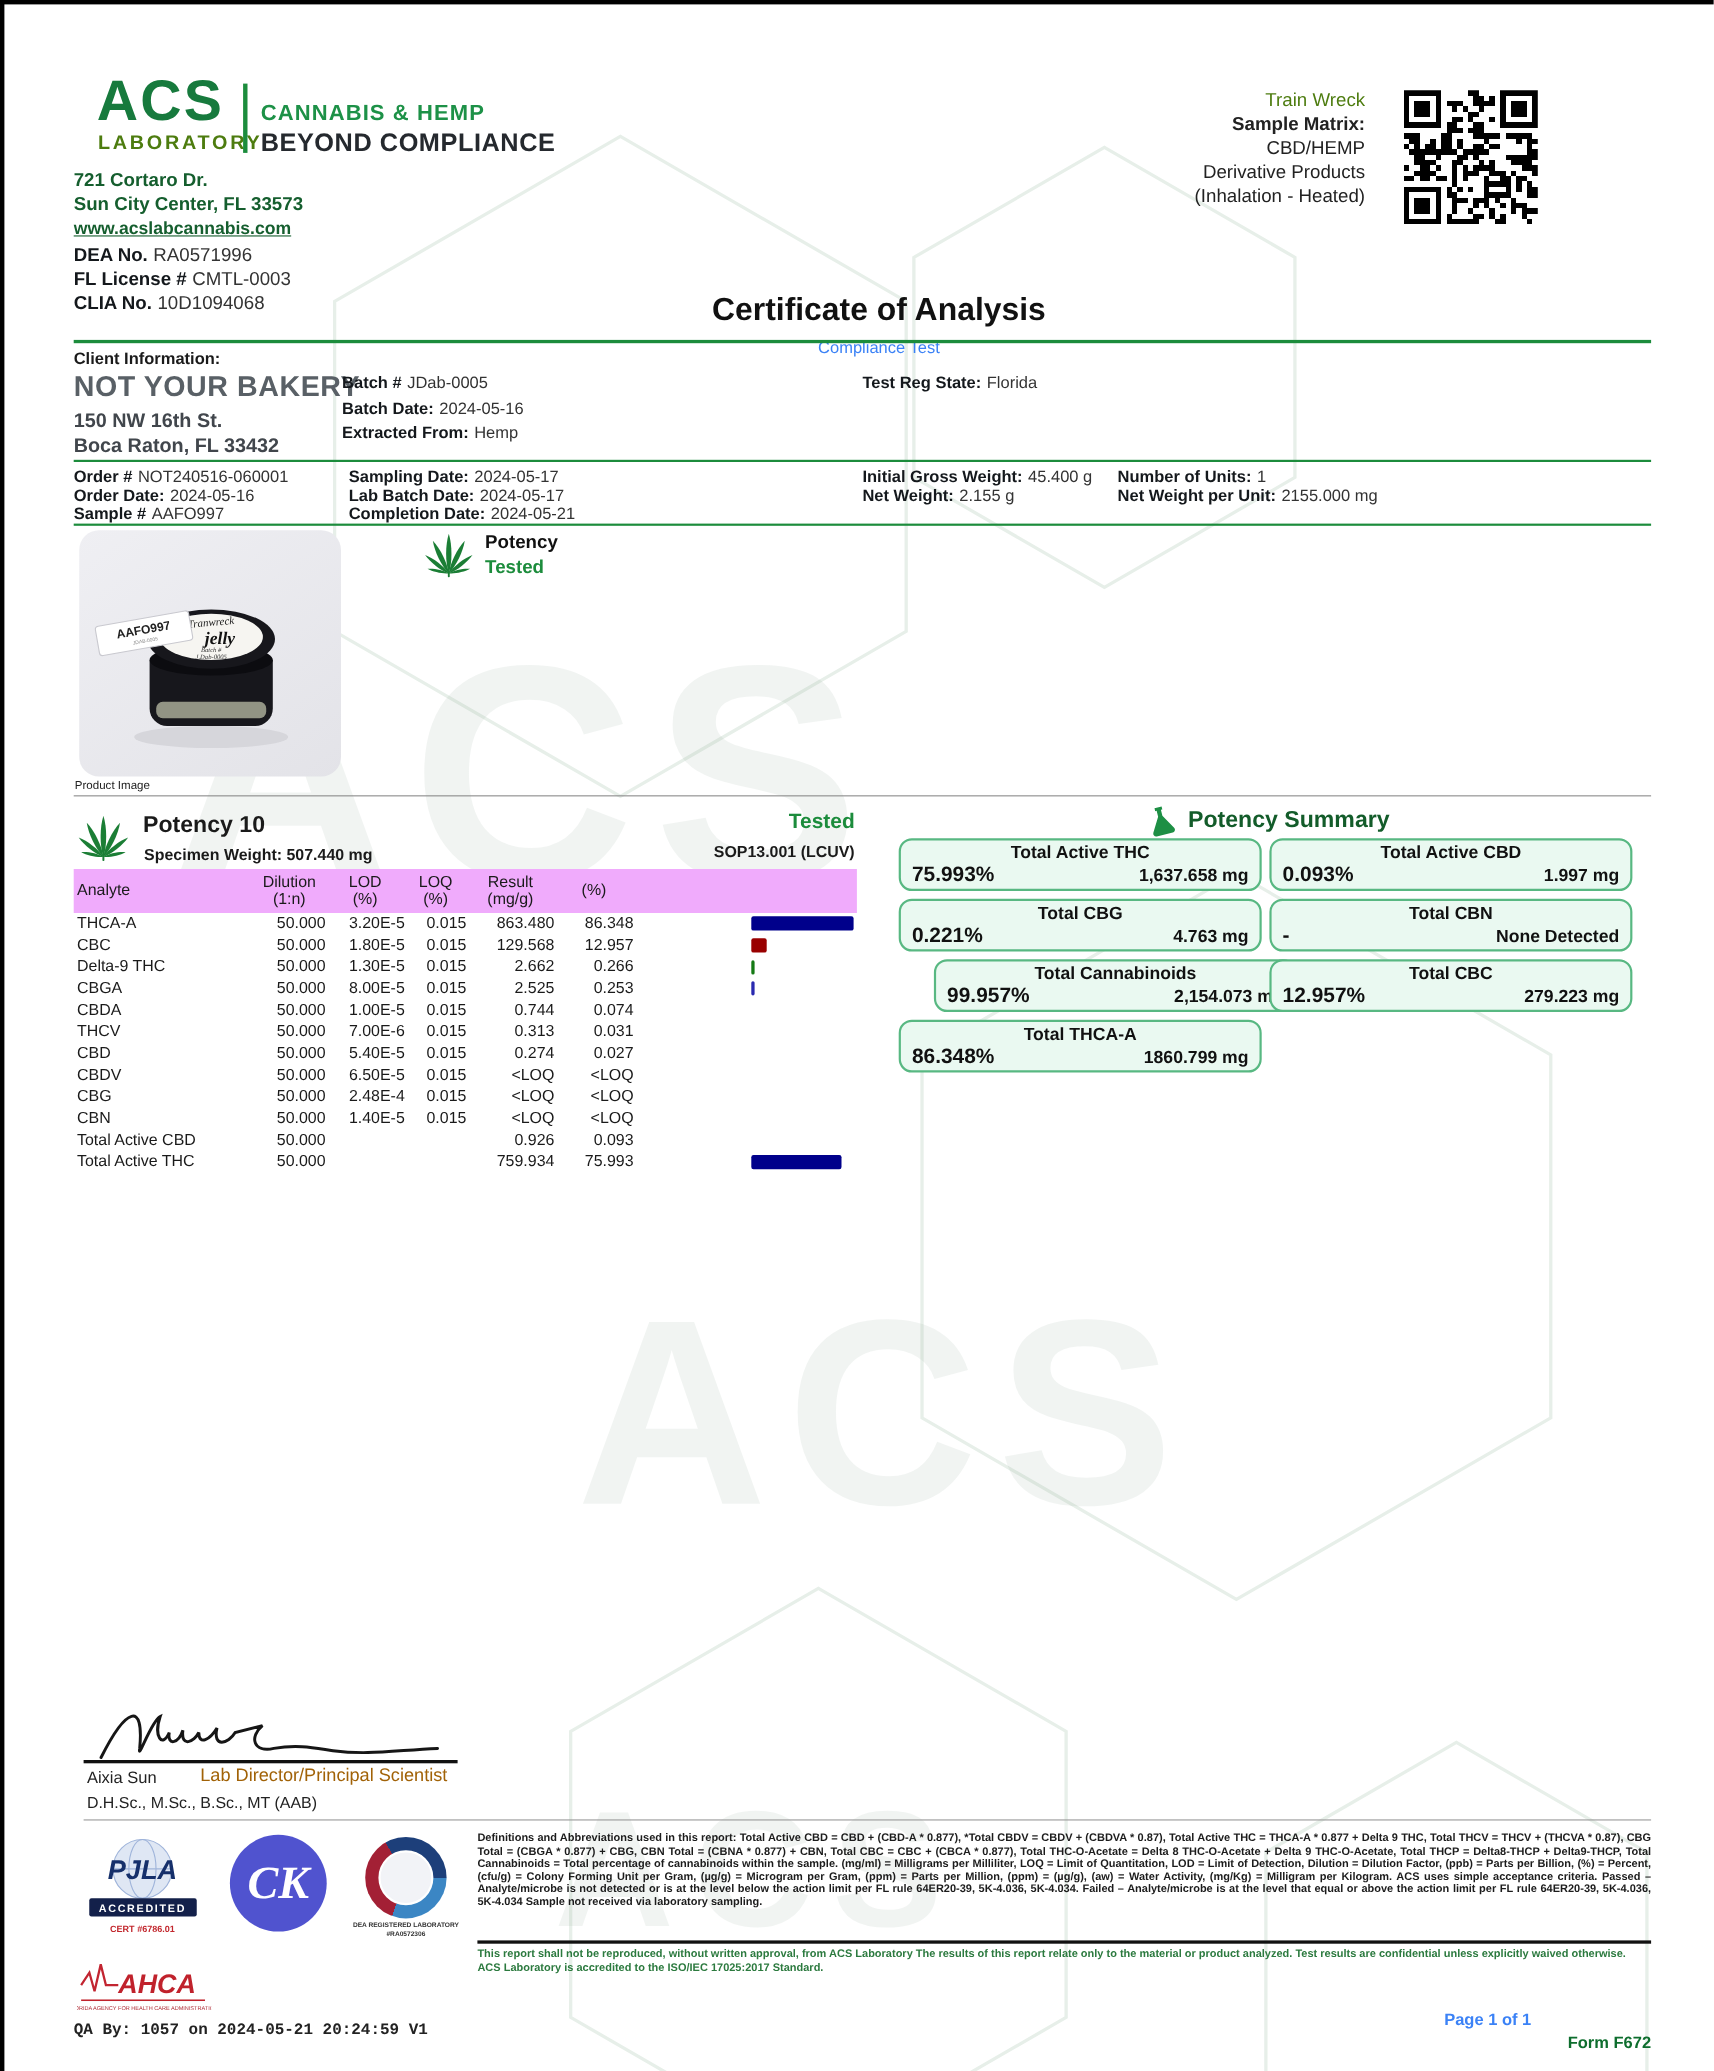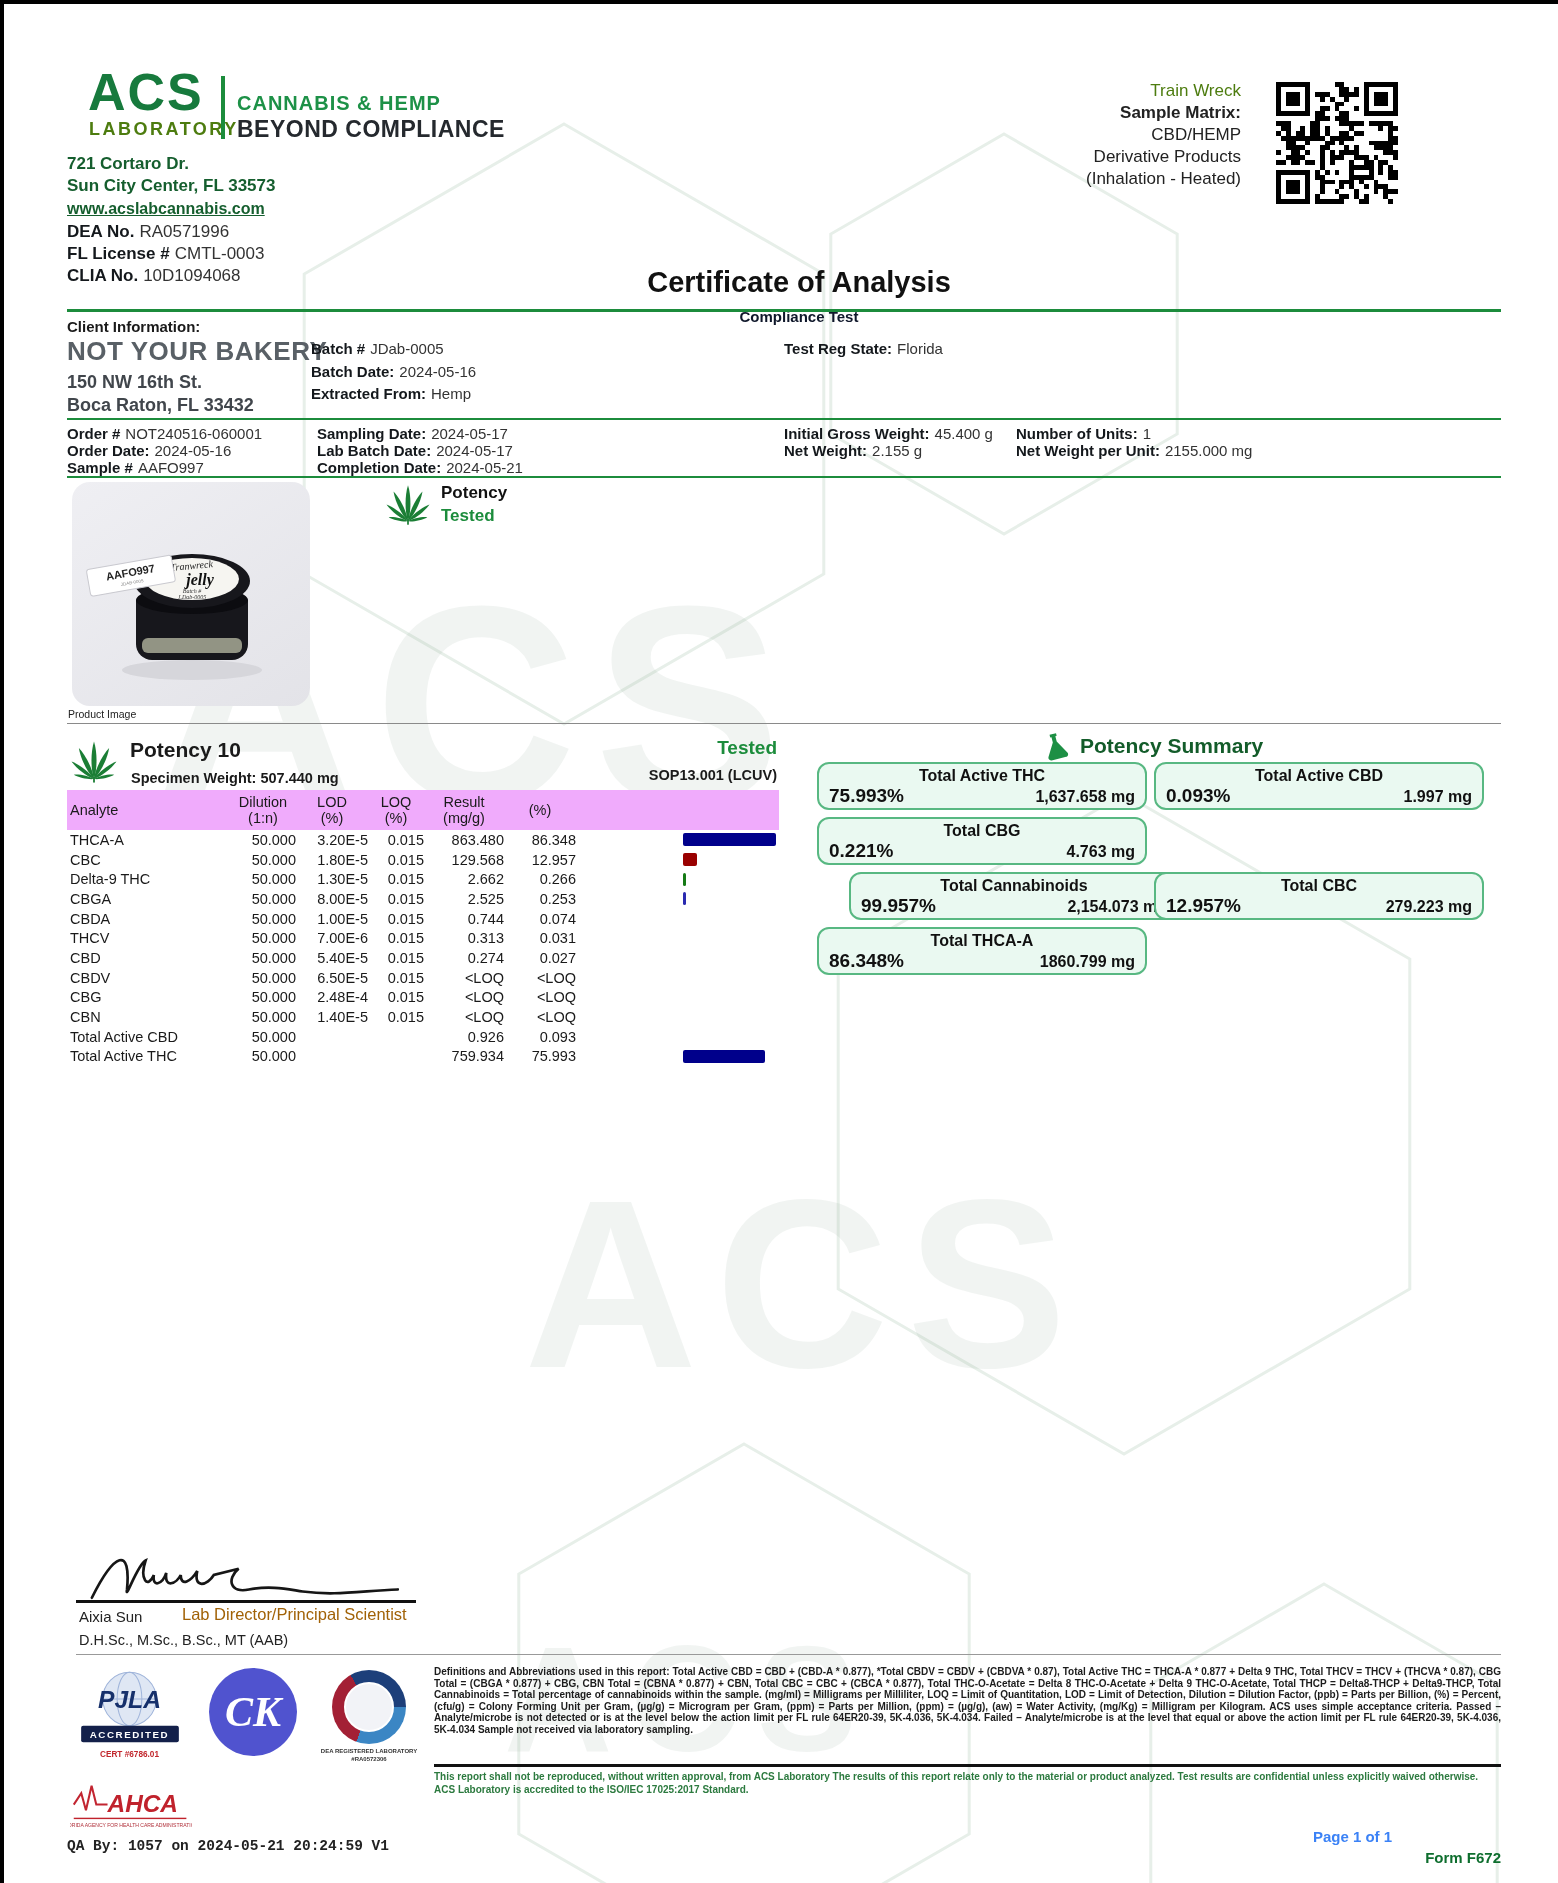--- a/index.html
+++ b/index.html
@@ -16,21 +16,21 @@
   .logo-lab{position:absolute;left:85px;top:115px;font-size:18px;font-weight:bold;color:#4d7c0f;letter-spacing:2.5px}
   .logo-div{position:absolute;left:217px;top:72px;width:4px;height:63px;background:#1c8c3c}
   .logo-t1{position:absolute;left:233px;top:88px;font-size:20px;font-weight:bold;color:#1d9147;letter-spacing:1px}
   .logo-t2{position:absolute;left:233px;top:112px;font-size:23px;font-weight:bold;color:#25292e;letter-spacing:.5px}
   .addr{position:absolute;left:63px;font-size:17px;font-weight:bold;color:#155e2e}
   .pair{position:absolute;font-size:15px;white-space:nowrap}
   .pair .l{font-weight:bold;color:#14181c}
   .pair .v{color:#333;margin-left:5px}
   .pair17{font-size:17px}
   .title-main{position:absolute;left:300px;top:262px;width:990px;text-align:center;font-size:29px;font-weight:bold;color:#111}
-  .title-sub{position:absolute;left:300px;top:304px;width:990px;text-align:center;font-size:15px;font-weight:bold;color:#0f172a}
+  .title-sub{position:absolute;left:300px;top:304px;width:990px;text-align:center;font-size:15px;font-weight:normal;color:#3b82f6}
   .sample-block{position:absolute;left:890px;top:76px;width:347px;text-align:right;font-size:17px;line-height:22px;color:#222}
   .sample-name{color:#4d7c0f;font-weight:normal}
   .sample-mx{font-weight:bold}
   #qr{position:absolute;left:1272px;top:78px;width:122px;height:122px}
   
   .client-label{position:absolute;left:63px;top:314px;font-size:15px;font-weight:bold}
   .client-name{position:absolute;left:63px;top:332px;font-size:26px;font-weight:bold;color:#596066;letter-spacing:.5px}
   .client-a1{position:absolute;left:63px;top:368px;font-size:18px;font-weight:bold;color:#41464c}
   .client-a2{position:absolute;left:63px;top:391px;font-size:18px;font-weight:bold;color:#41464c}
   
@@ -639,20 +639,27 @@
           <span class="sumamt">1.997 mg</span>
         </div>
       </div>
       <div class="sumbox" style="left: 0px; top: 55px; width: 330px;">
         <div class="sumtitle">Total CBG</div>
         <div class="sumvals">
           <span class="sumpct">0.221%</span>
           <span class="sumamt">4.763 mg</span>
         </div>
       </div>
+      <div class="sumbox" style="left: 337px; top: 55px; width: 330px;">
+        <div class="sumtitle">Total CBN</div>
+        <div class="sumvals">
+          <span class="sumpct">-</span>
+          <span class="sumamt">None Detected</span>
+        </div>
+      </div>
       <div class="sumbox" style="left: 0px; top: 110px; width: 330px; margin-left: 32px;">
         <div class="sumtitle">Total Cannabinoids</div>
         <div class="sumvals">
           <span class="sumpct">99.957%</span>
           <span class="sumamt">2,154.073 mg</span>
         </div>
       </div>
       <div class="sumbox" style="left: 337px; top: 110px; width: 330px;">
         <div class="sumtitle">Total CBC</div>
         <div class="sumvals">

